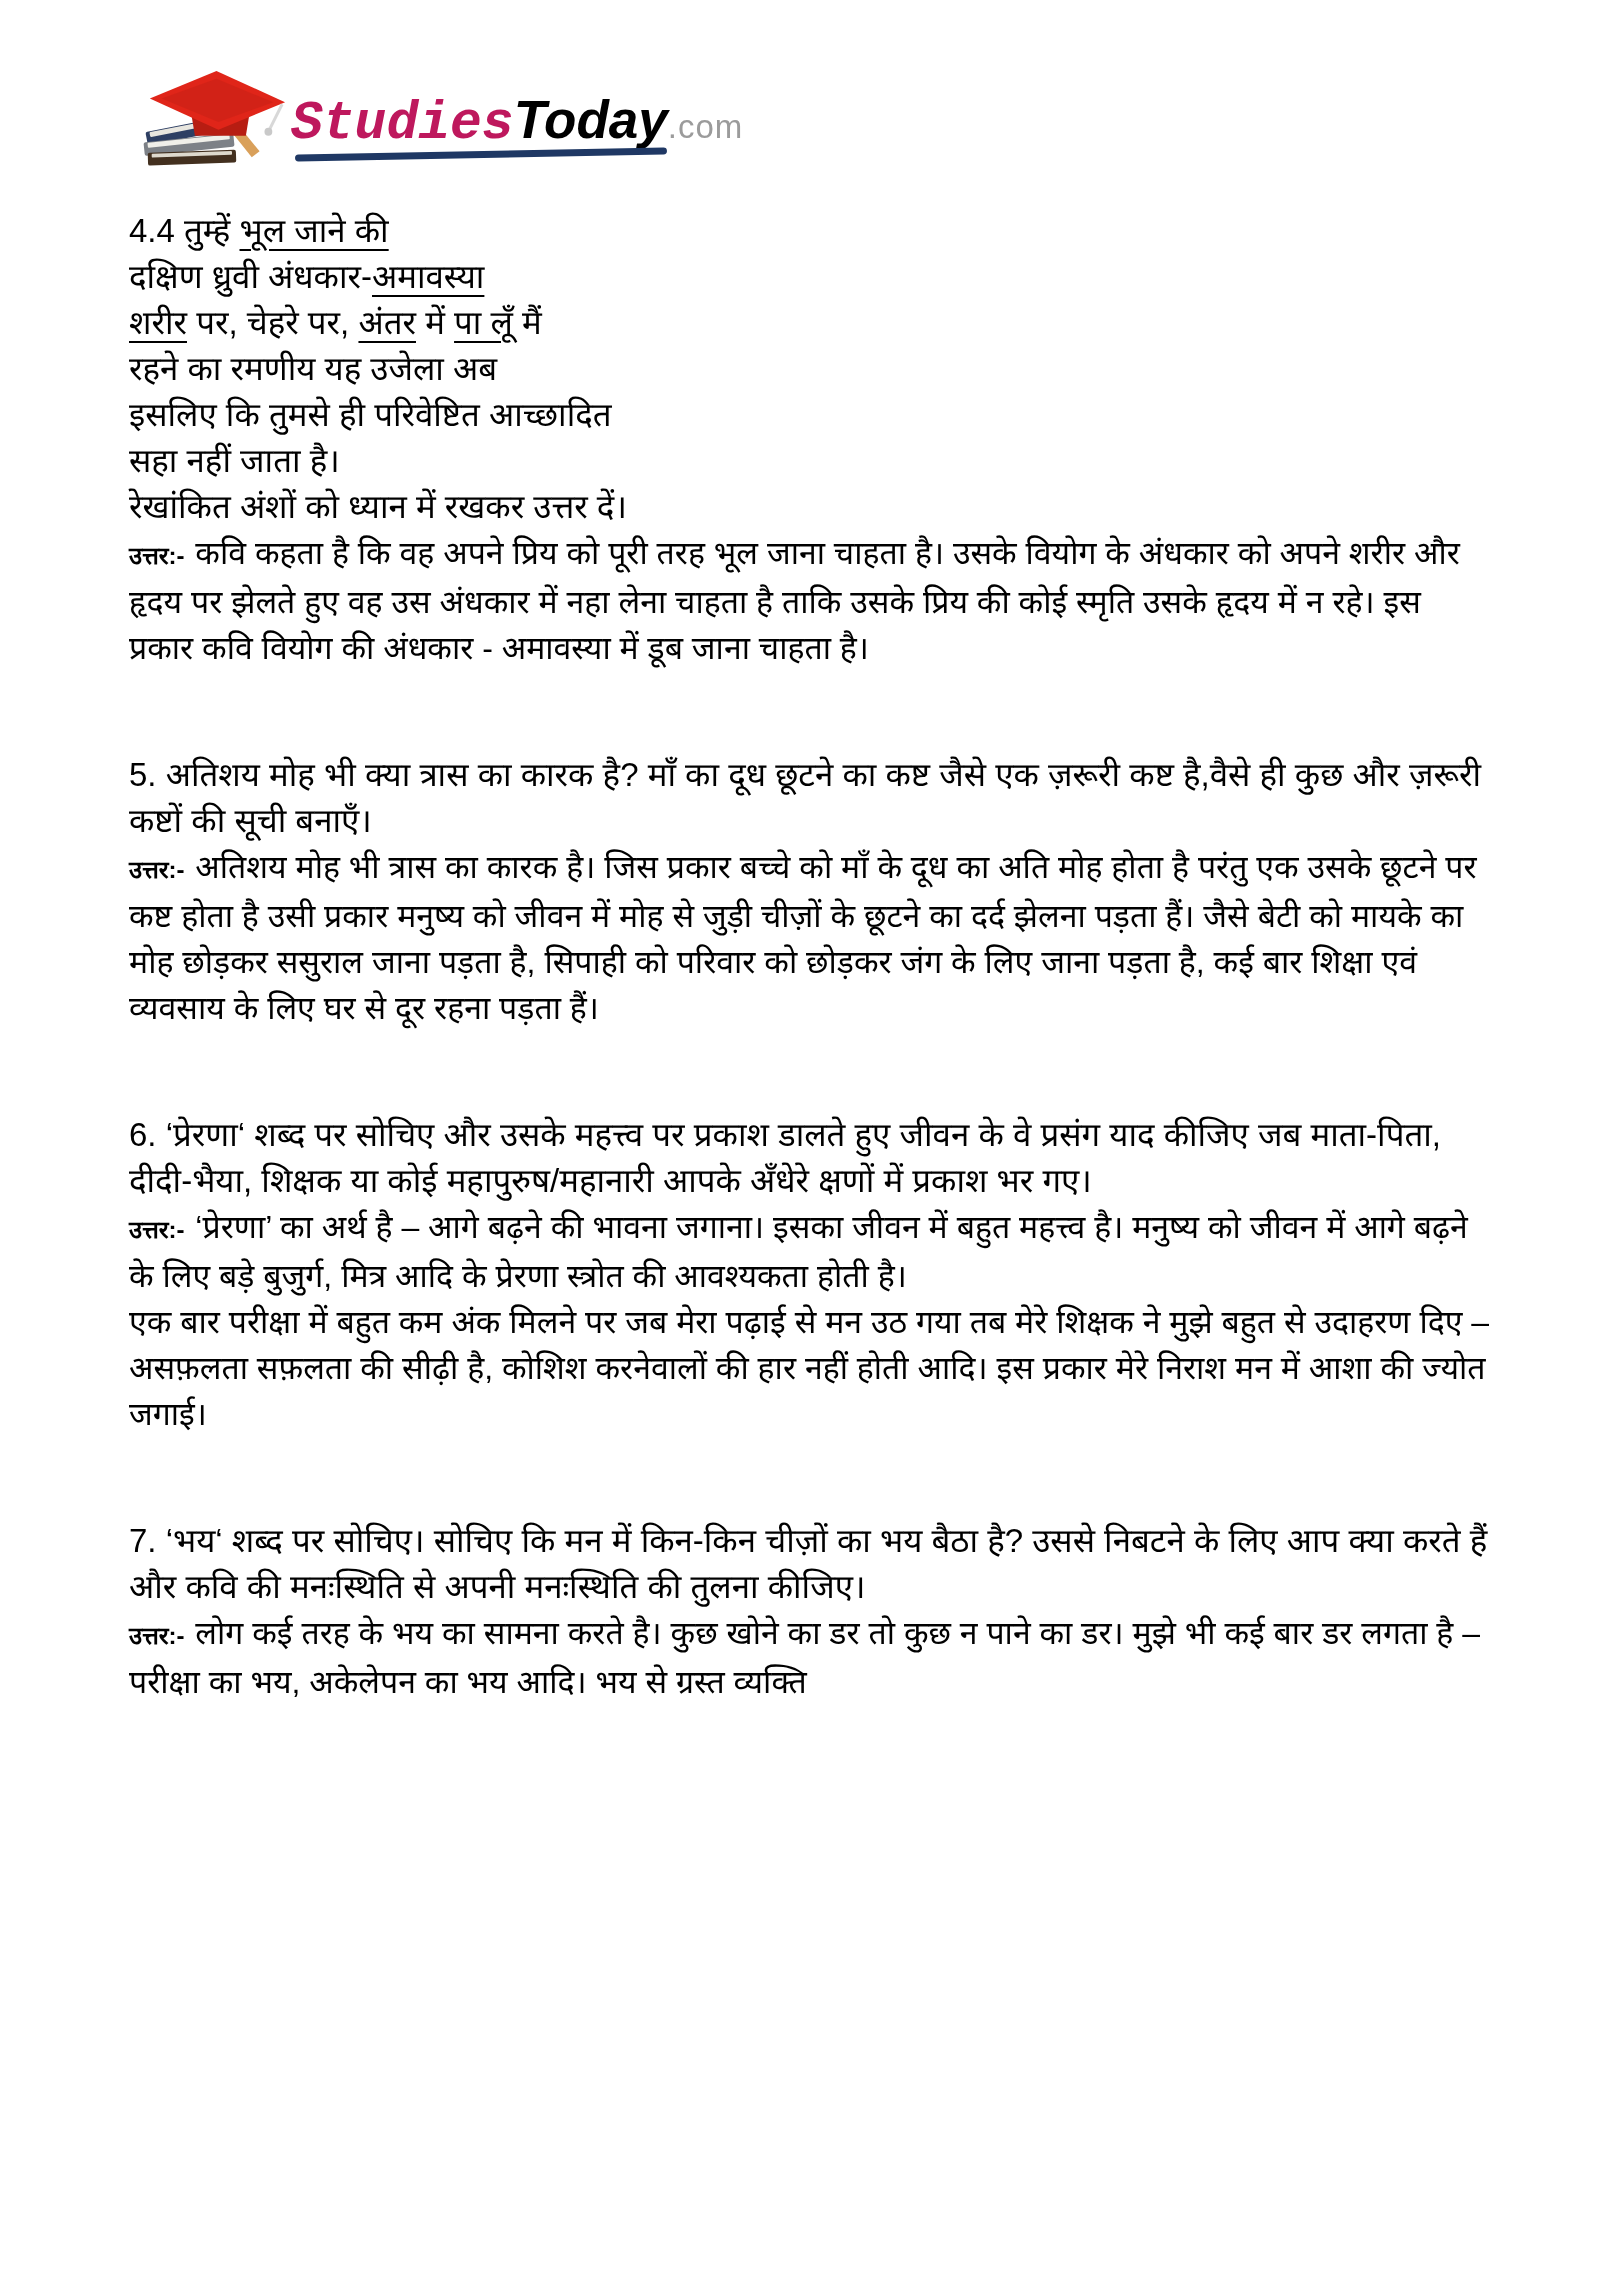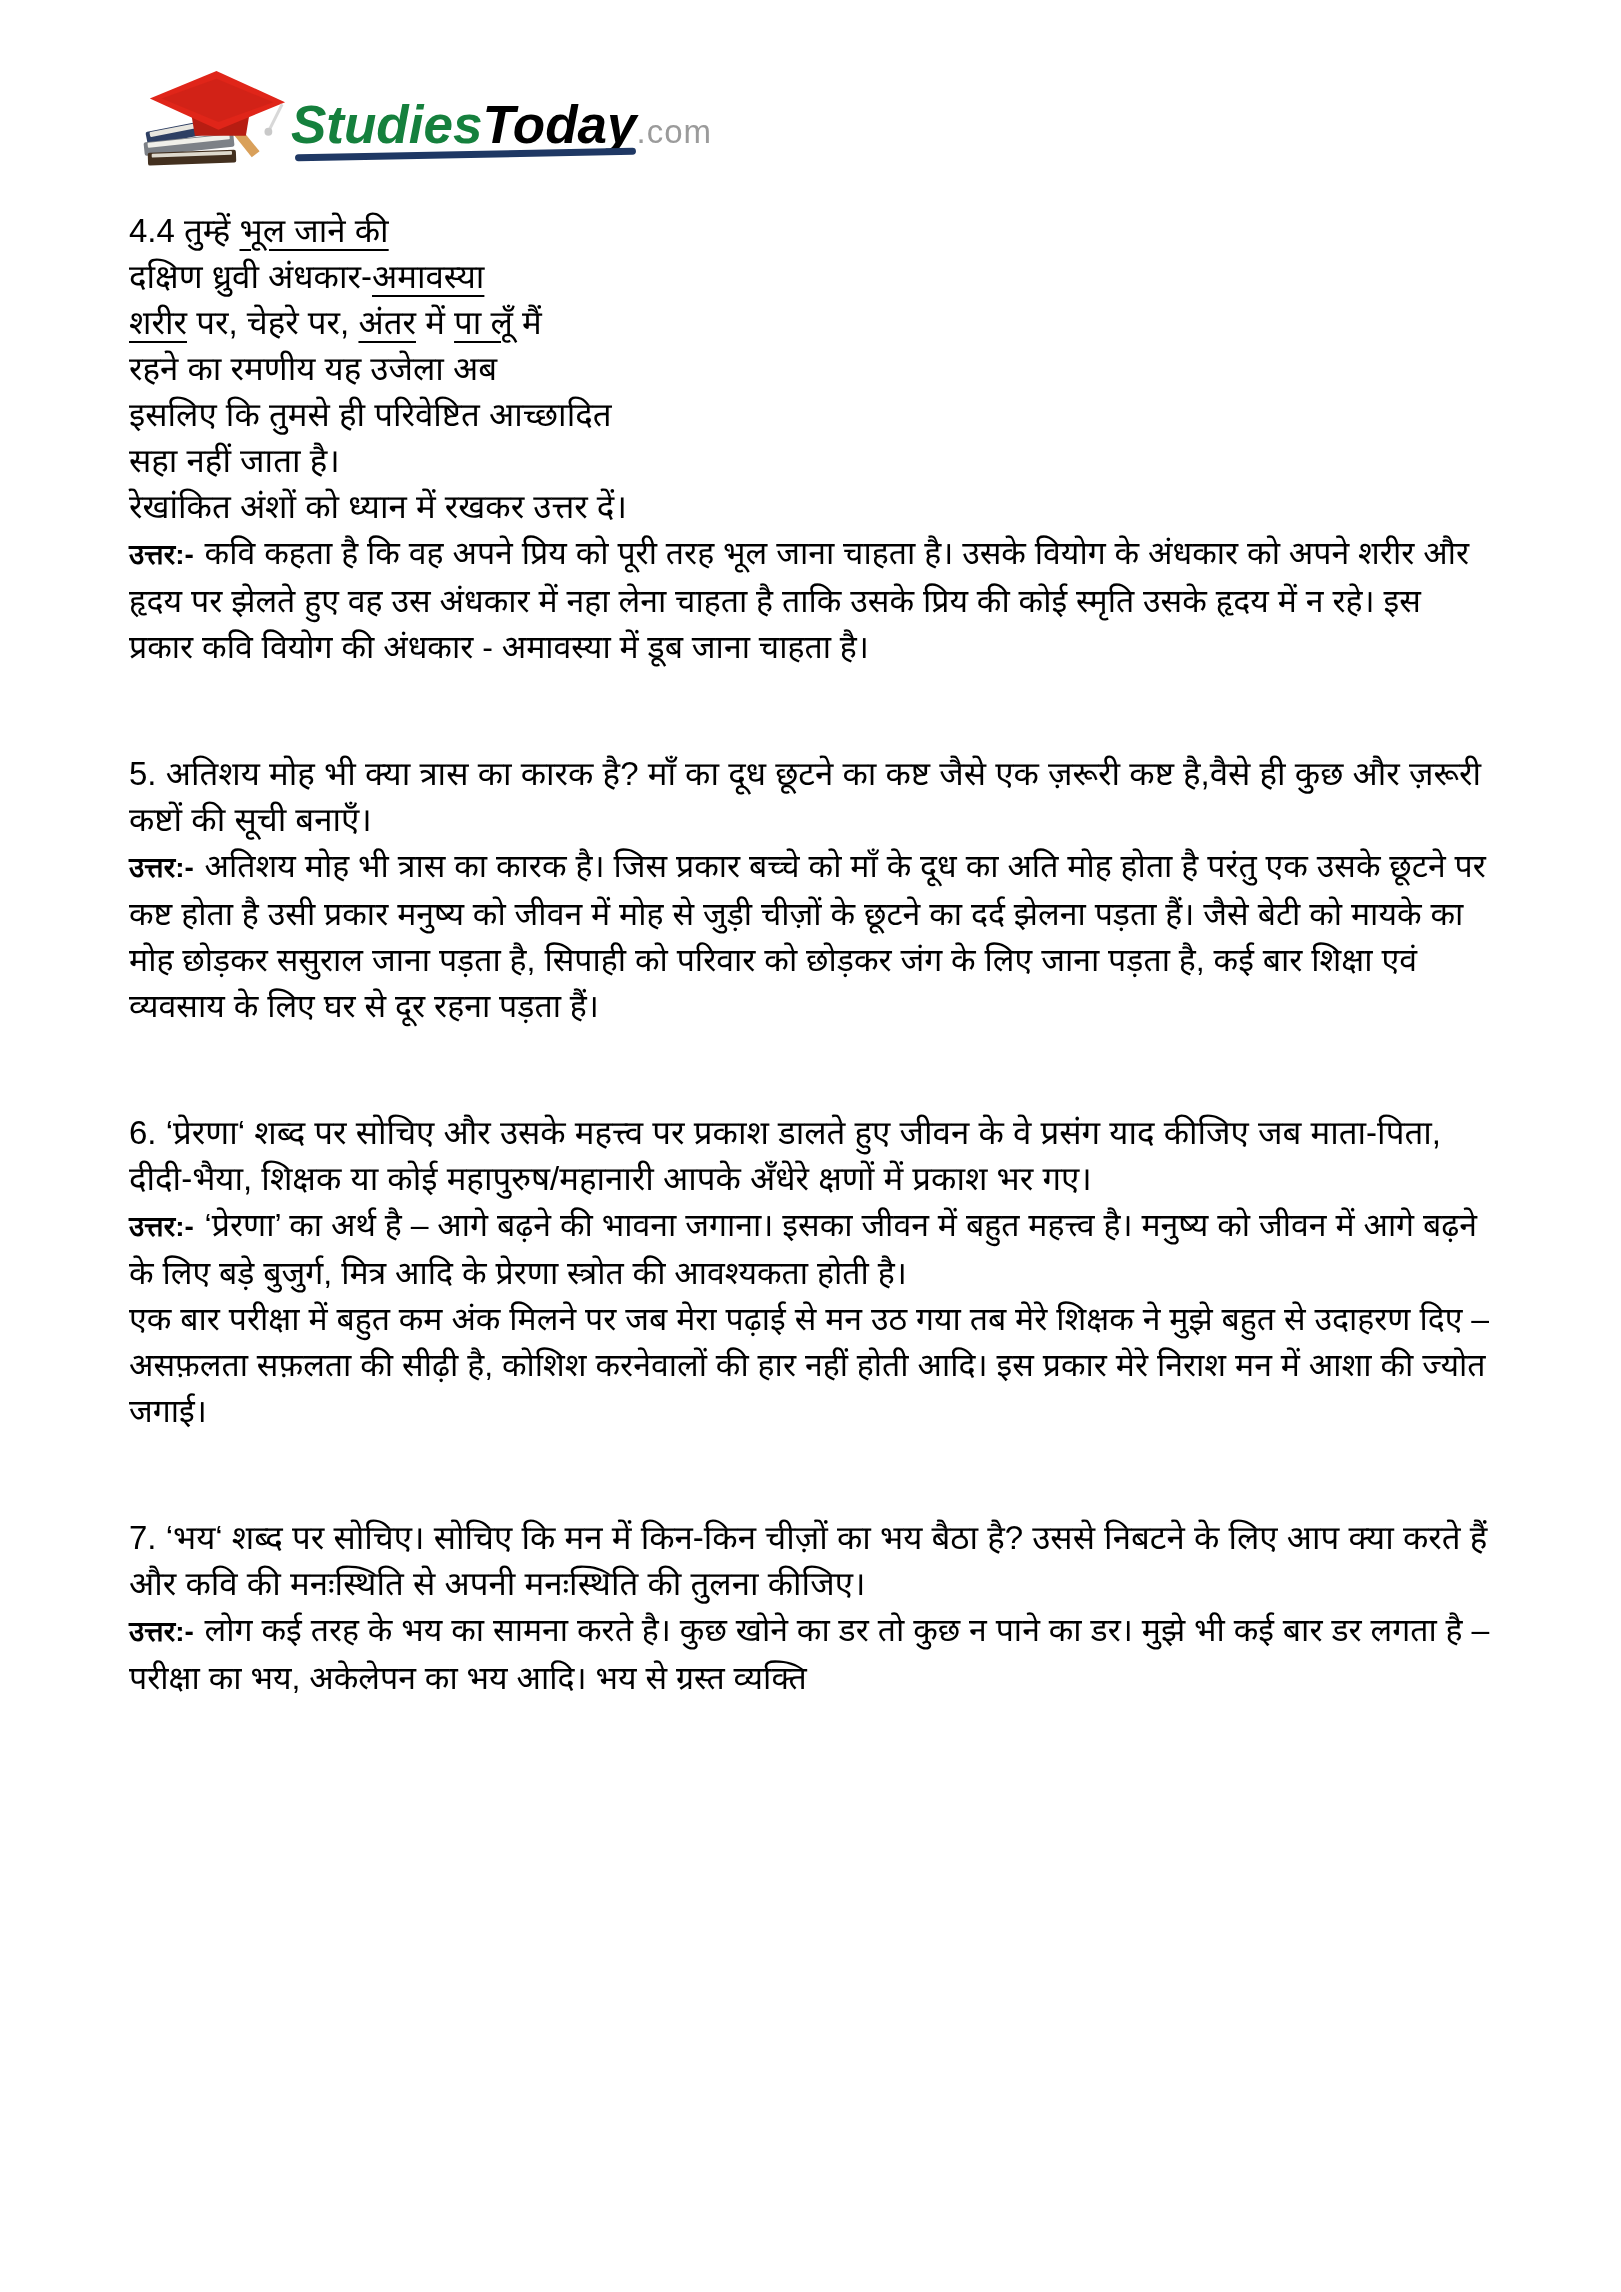--- a/index.html
+++ b/index.html
@@ -26,21 +26,21 @@
   .logo-icon-svg { display: block; }
   .logo-text {
     position: relative;
     font-style: italic;
     font-weight: bold;
     font-size: 53px;
     line-height: 1;
     padding-bottom: 15.7px;
     white-space: nowrap;
   }
-  .logo-studies { color: #15803d; }
+  .logo-studies { color: #be185d; font-family: Liberation Mono, monospace; }
   .logo-today   { color: #000000; }
   .logo-tld {
     color: #9b9b9b;
     font-size: 33px;
     font-weight: normal;
     font-style: normal;
     letter-spacing: 1px;
   }
   .logo-underline {
     position: absolute;
@@ -73,21 +73,21 @@
     margin: 0;
   }
   .gap { margin-top: 81px; } 
   .u {
     text-decoration: underline;
     text-underline-offset: 6.9px;
     text-decoration-thickness: 2px;
   }
   .ans-label {
     font-weight: 700;
-    font-size: 28px;
+    font-size: 24px;
     margin-right: 10.8px;
   }
   .poem-line { min-height: 46px; }
 </style>
 </head>
 <body>
 
 <div class="logo">
   <svg class="logo-icon-svg" width="149" height="98" viewBox="0 0 152 100">
 

